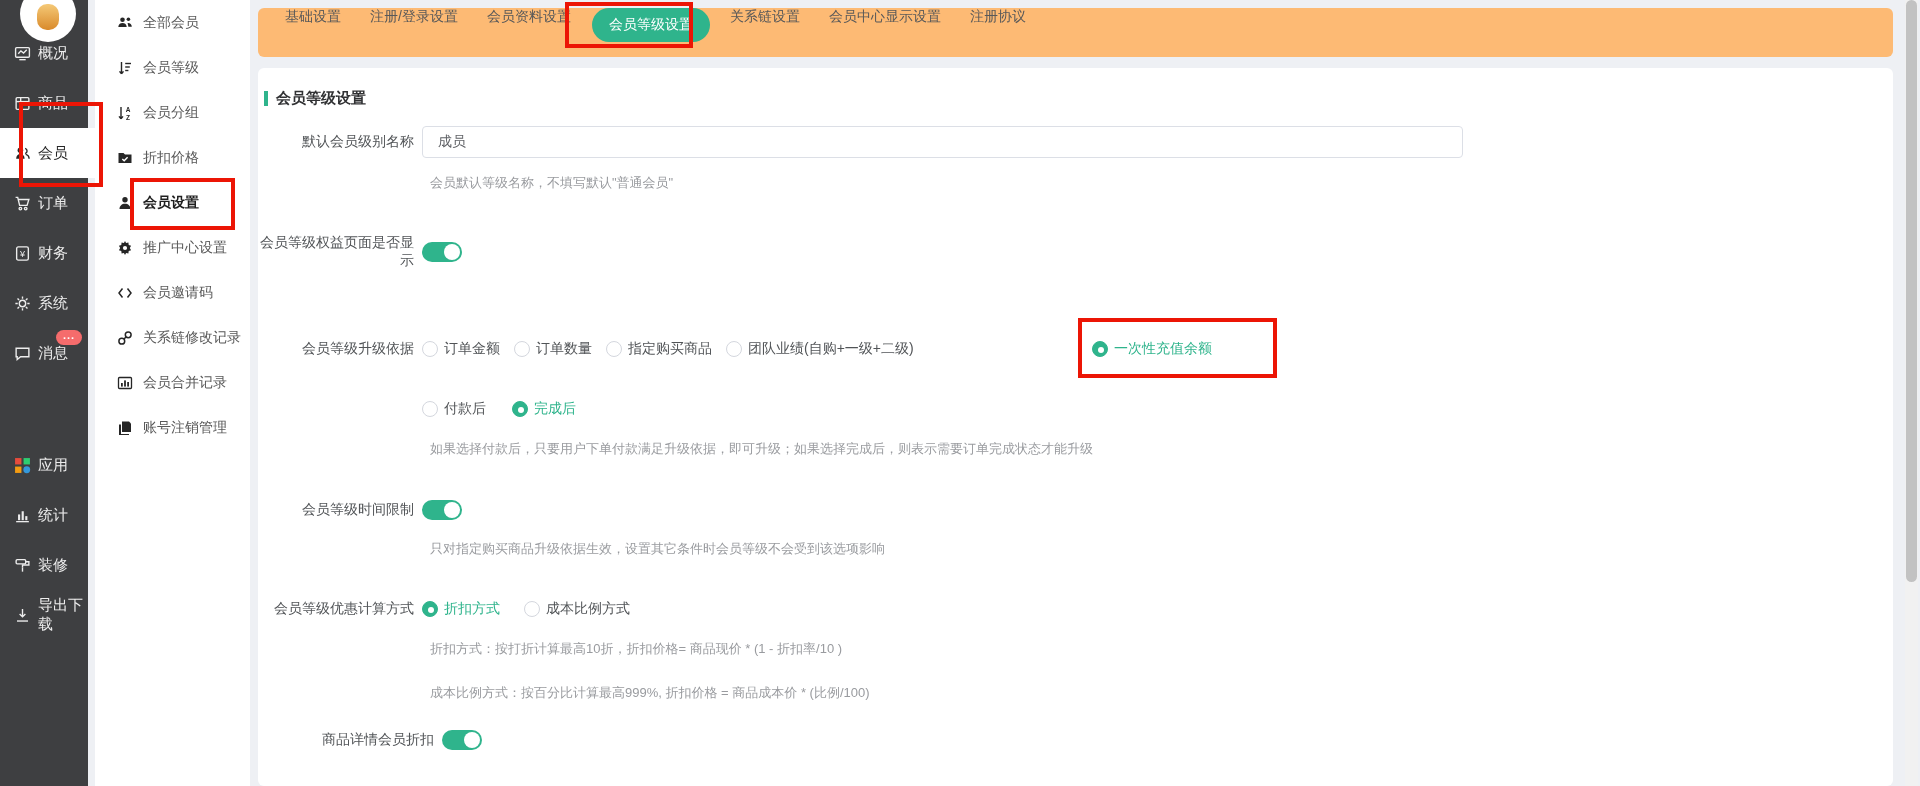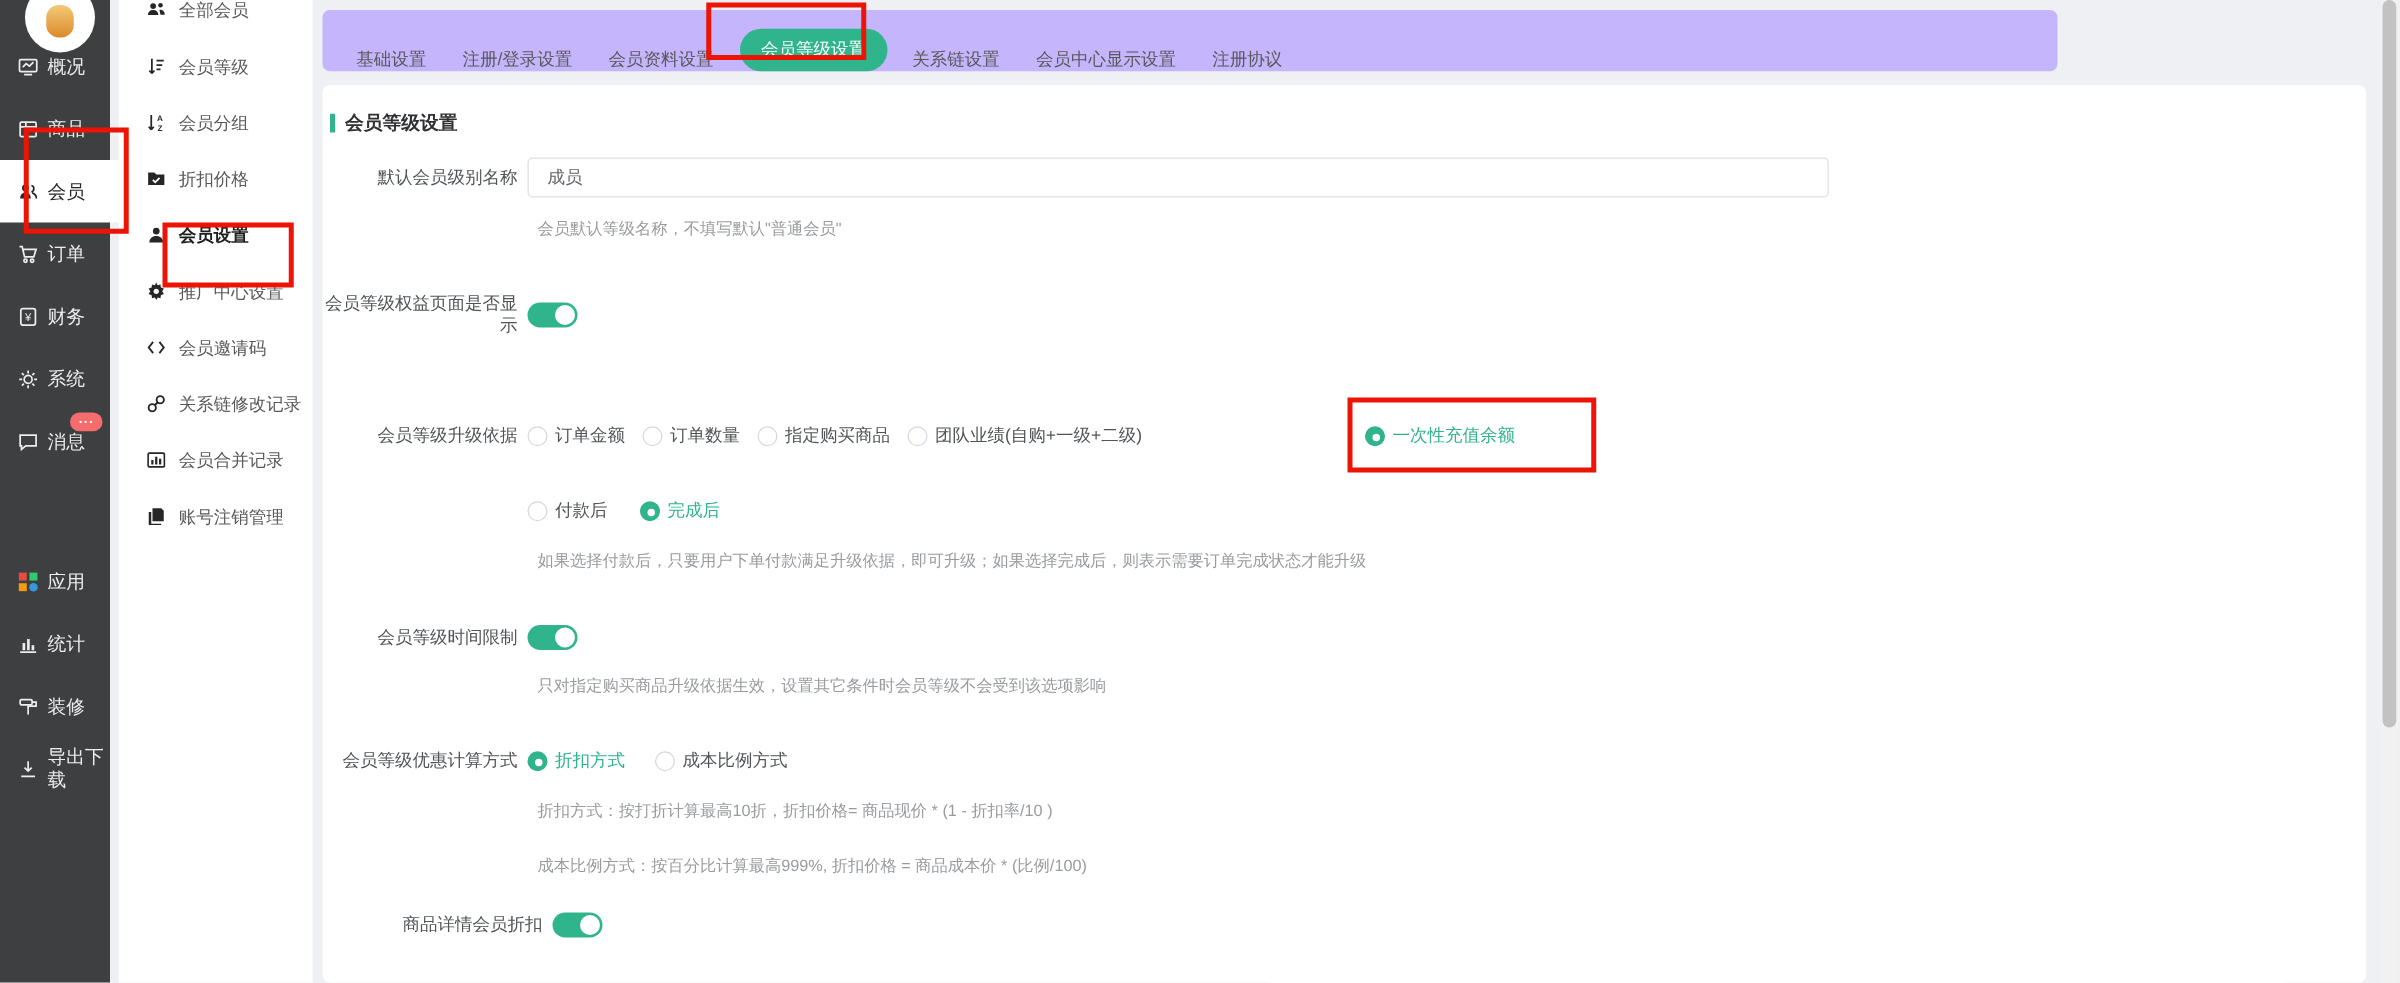--- a/index.html
+++ b/index.html
@@ -20,29 +20,29 @@
   .dark-item svg { width:17px; height:17px; flex:none; }
   .dark-item.active { background:#fff; color:#262626; }
   .dark-item.group-gap { margin-top:62px; }
   .msg-badge { position:absolute; top:2px; left:56px; background:#f56c6c; color:#fff;
     border-radius:9px; padding:0 7px; height:15px; line-height:11px; font-size:11px;
     letter-spacing:1px; font-weight:bold; }
 
   
   .sub-sidebar { position:fixed; left:95px; top:0; width:155px; height:786px;
     background:#fff; z-index:2; }
-  .sub-item { height:45px; display:flex; gap:10px;
+  .sub-item { height:45px; display:flex; align-items:center; gap:10px;
     padding-left:22px; font-size:14px; color:#595959; cursor:pointer; }
   .sub-item svg { width:16px; height:16px; flex:none; }
   .sub-item.active { color:#1f1f1f; font-weight:bold; }
 
   
   .main { position:fixed; left:258px; top:0; width:1635px; height:786px; }
-  .tab-card { position:absolute; left:0; top:8px; width:1388px; height:49px;
-    background:#c4b5fd; border-radius:6px; display:flex; align-items:flex-end;
+  .tab-card { position:absolute; left:0; top:8px; width:1635px; height:49px;
+    background:#fdba74; border-radius:6px; display:flex; align-items:flex-start;
     padding-left:27px; }
   .tab { font-size:14px; color:#595959; margin-right:29px; cursor:pointer; white-space:nowrap; }
   .tab.pill { background:#2fb48c; color:#fff; padding:8px 17px; border-radius:18px; margin-right:20px; margin-left:-8px; }
 
   .content-card { position:absolute; left:0; top:68px; width:1635px; height:718px;
     background:#fff; border-radius:6px; overflow:hidden; }
   .section-title { display:flex; align-items:center; gap:8px; padding:21px 0 0 6px; }
   .section-bar { width:4px; height:15px; background:#2fb48c; }
   .section-text { font-size:15px; font-weight:bold; color:#303133; }
 

